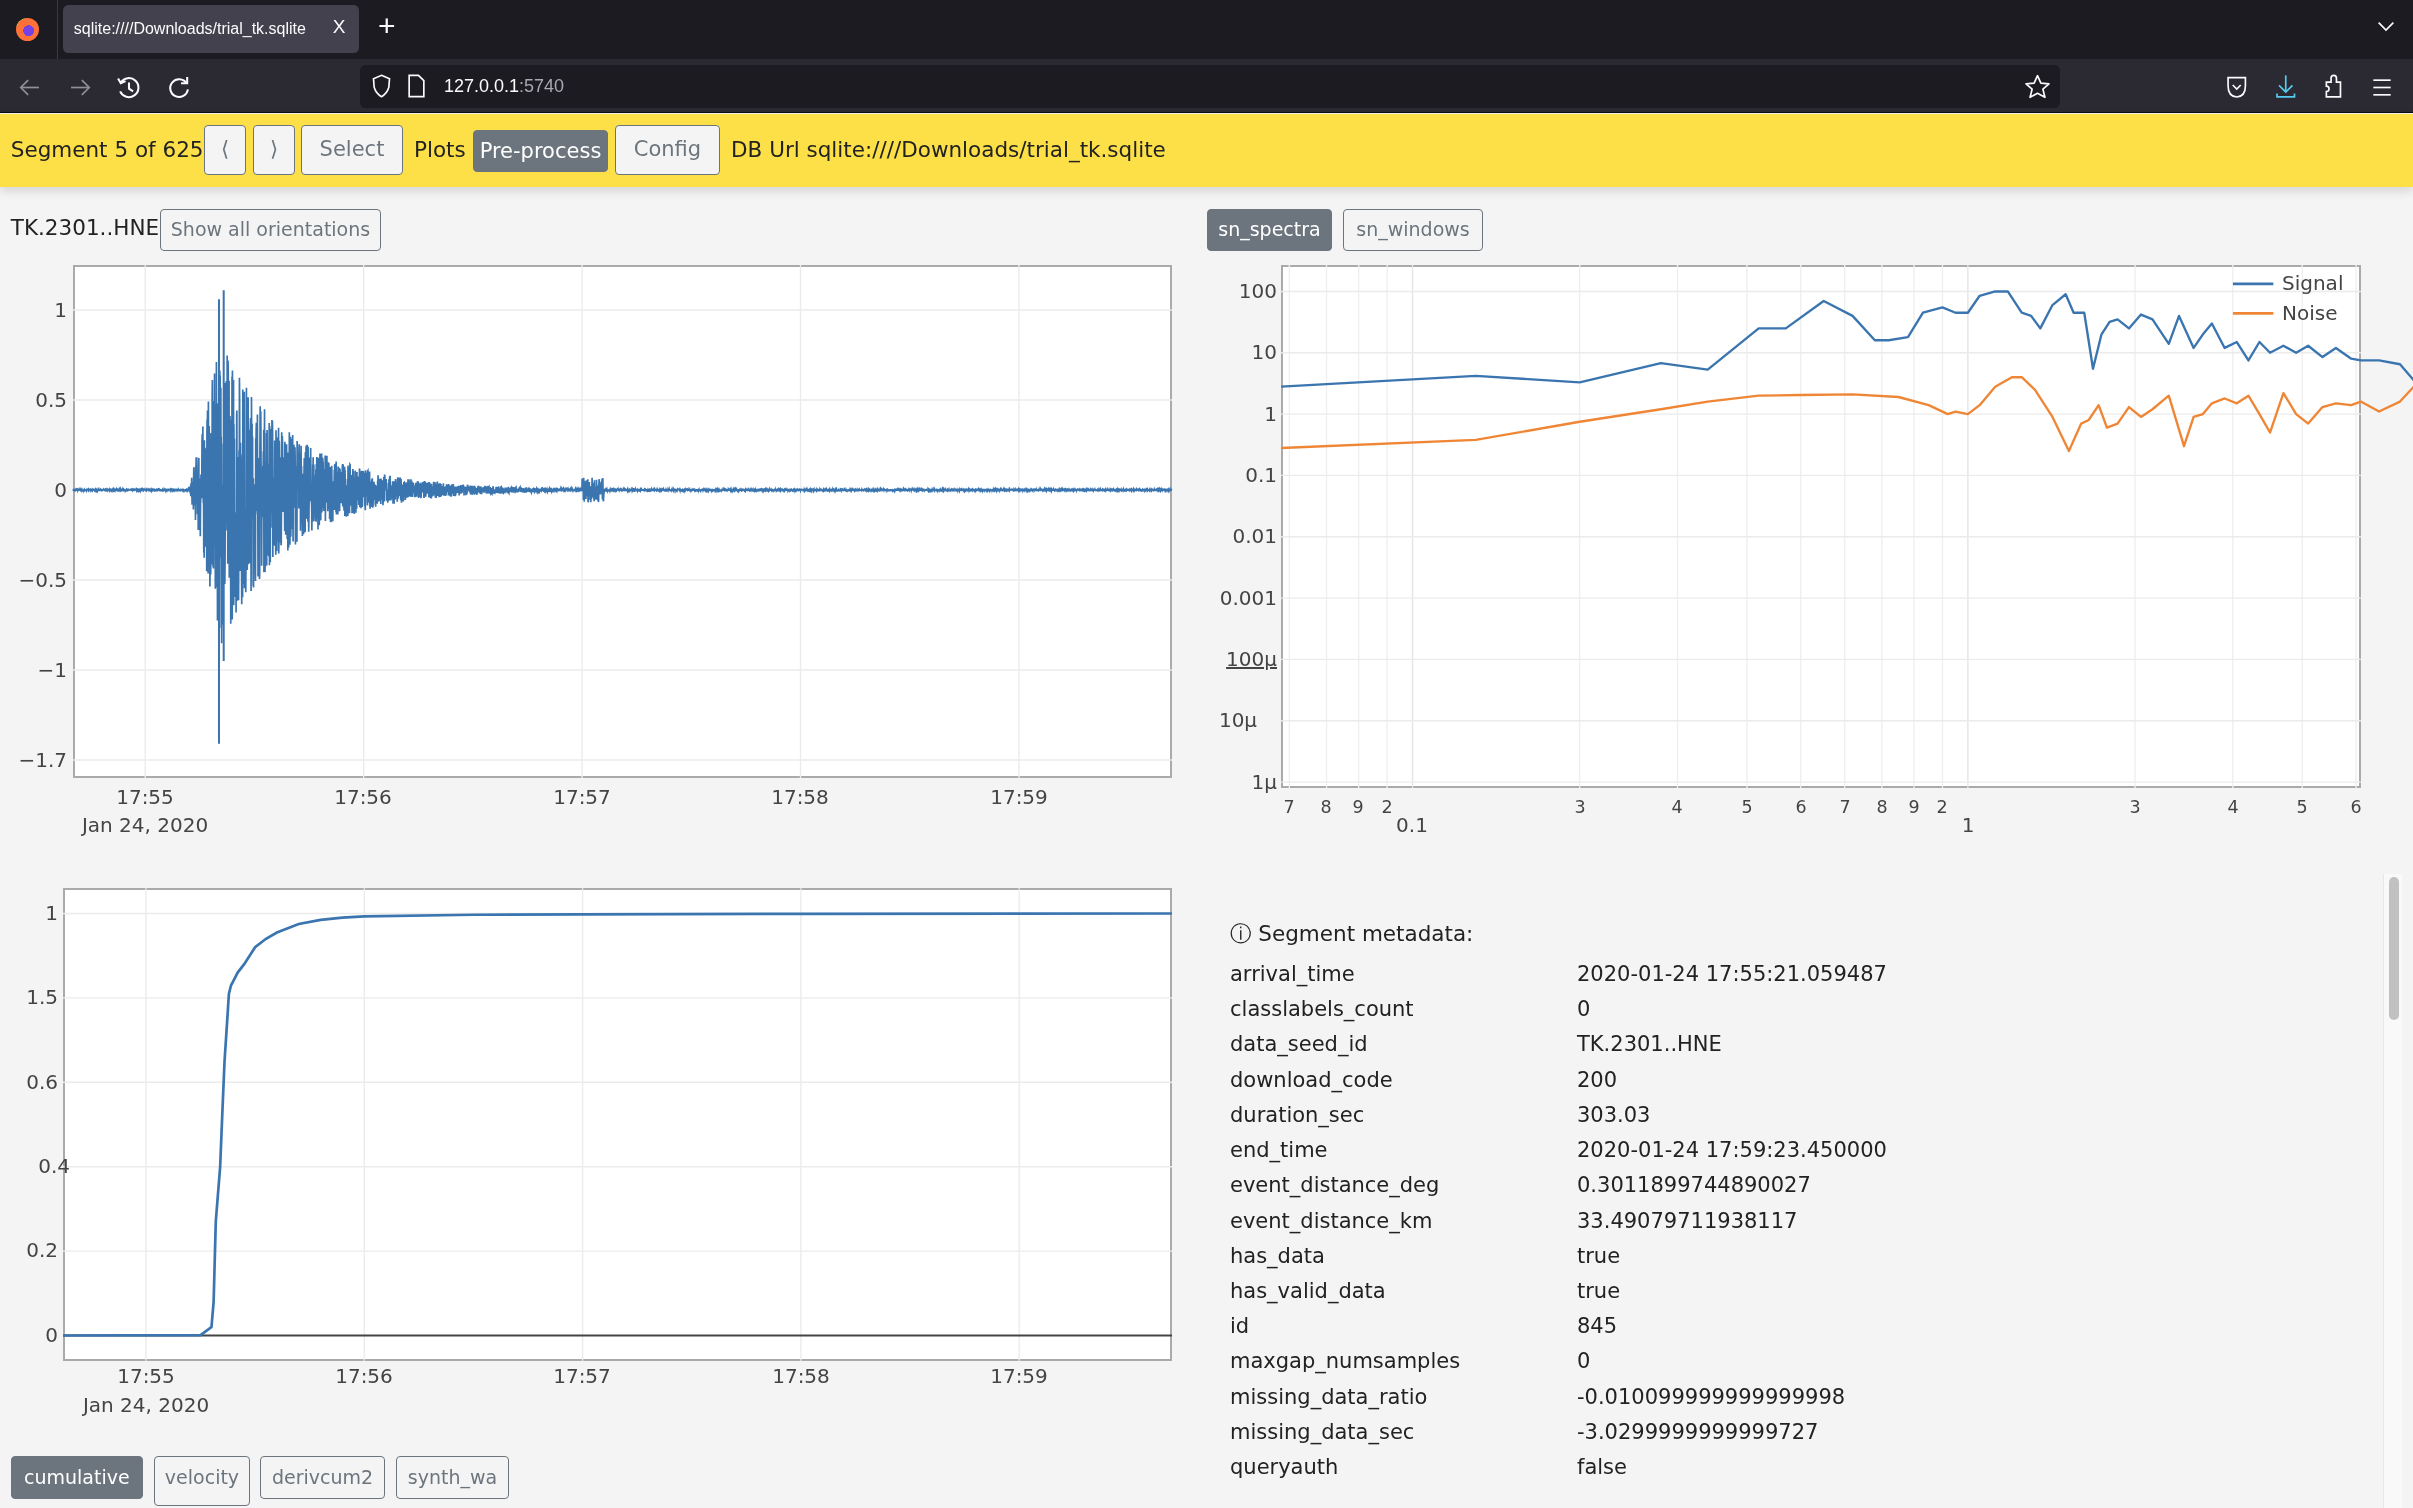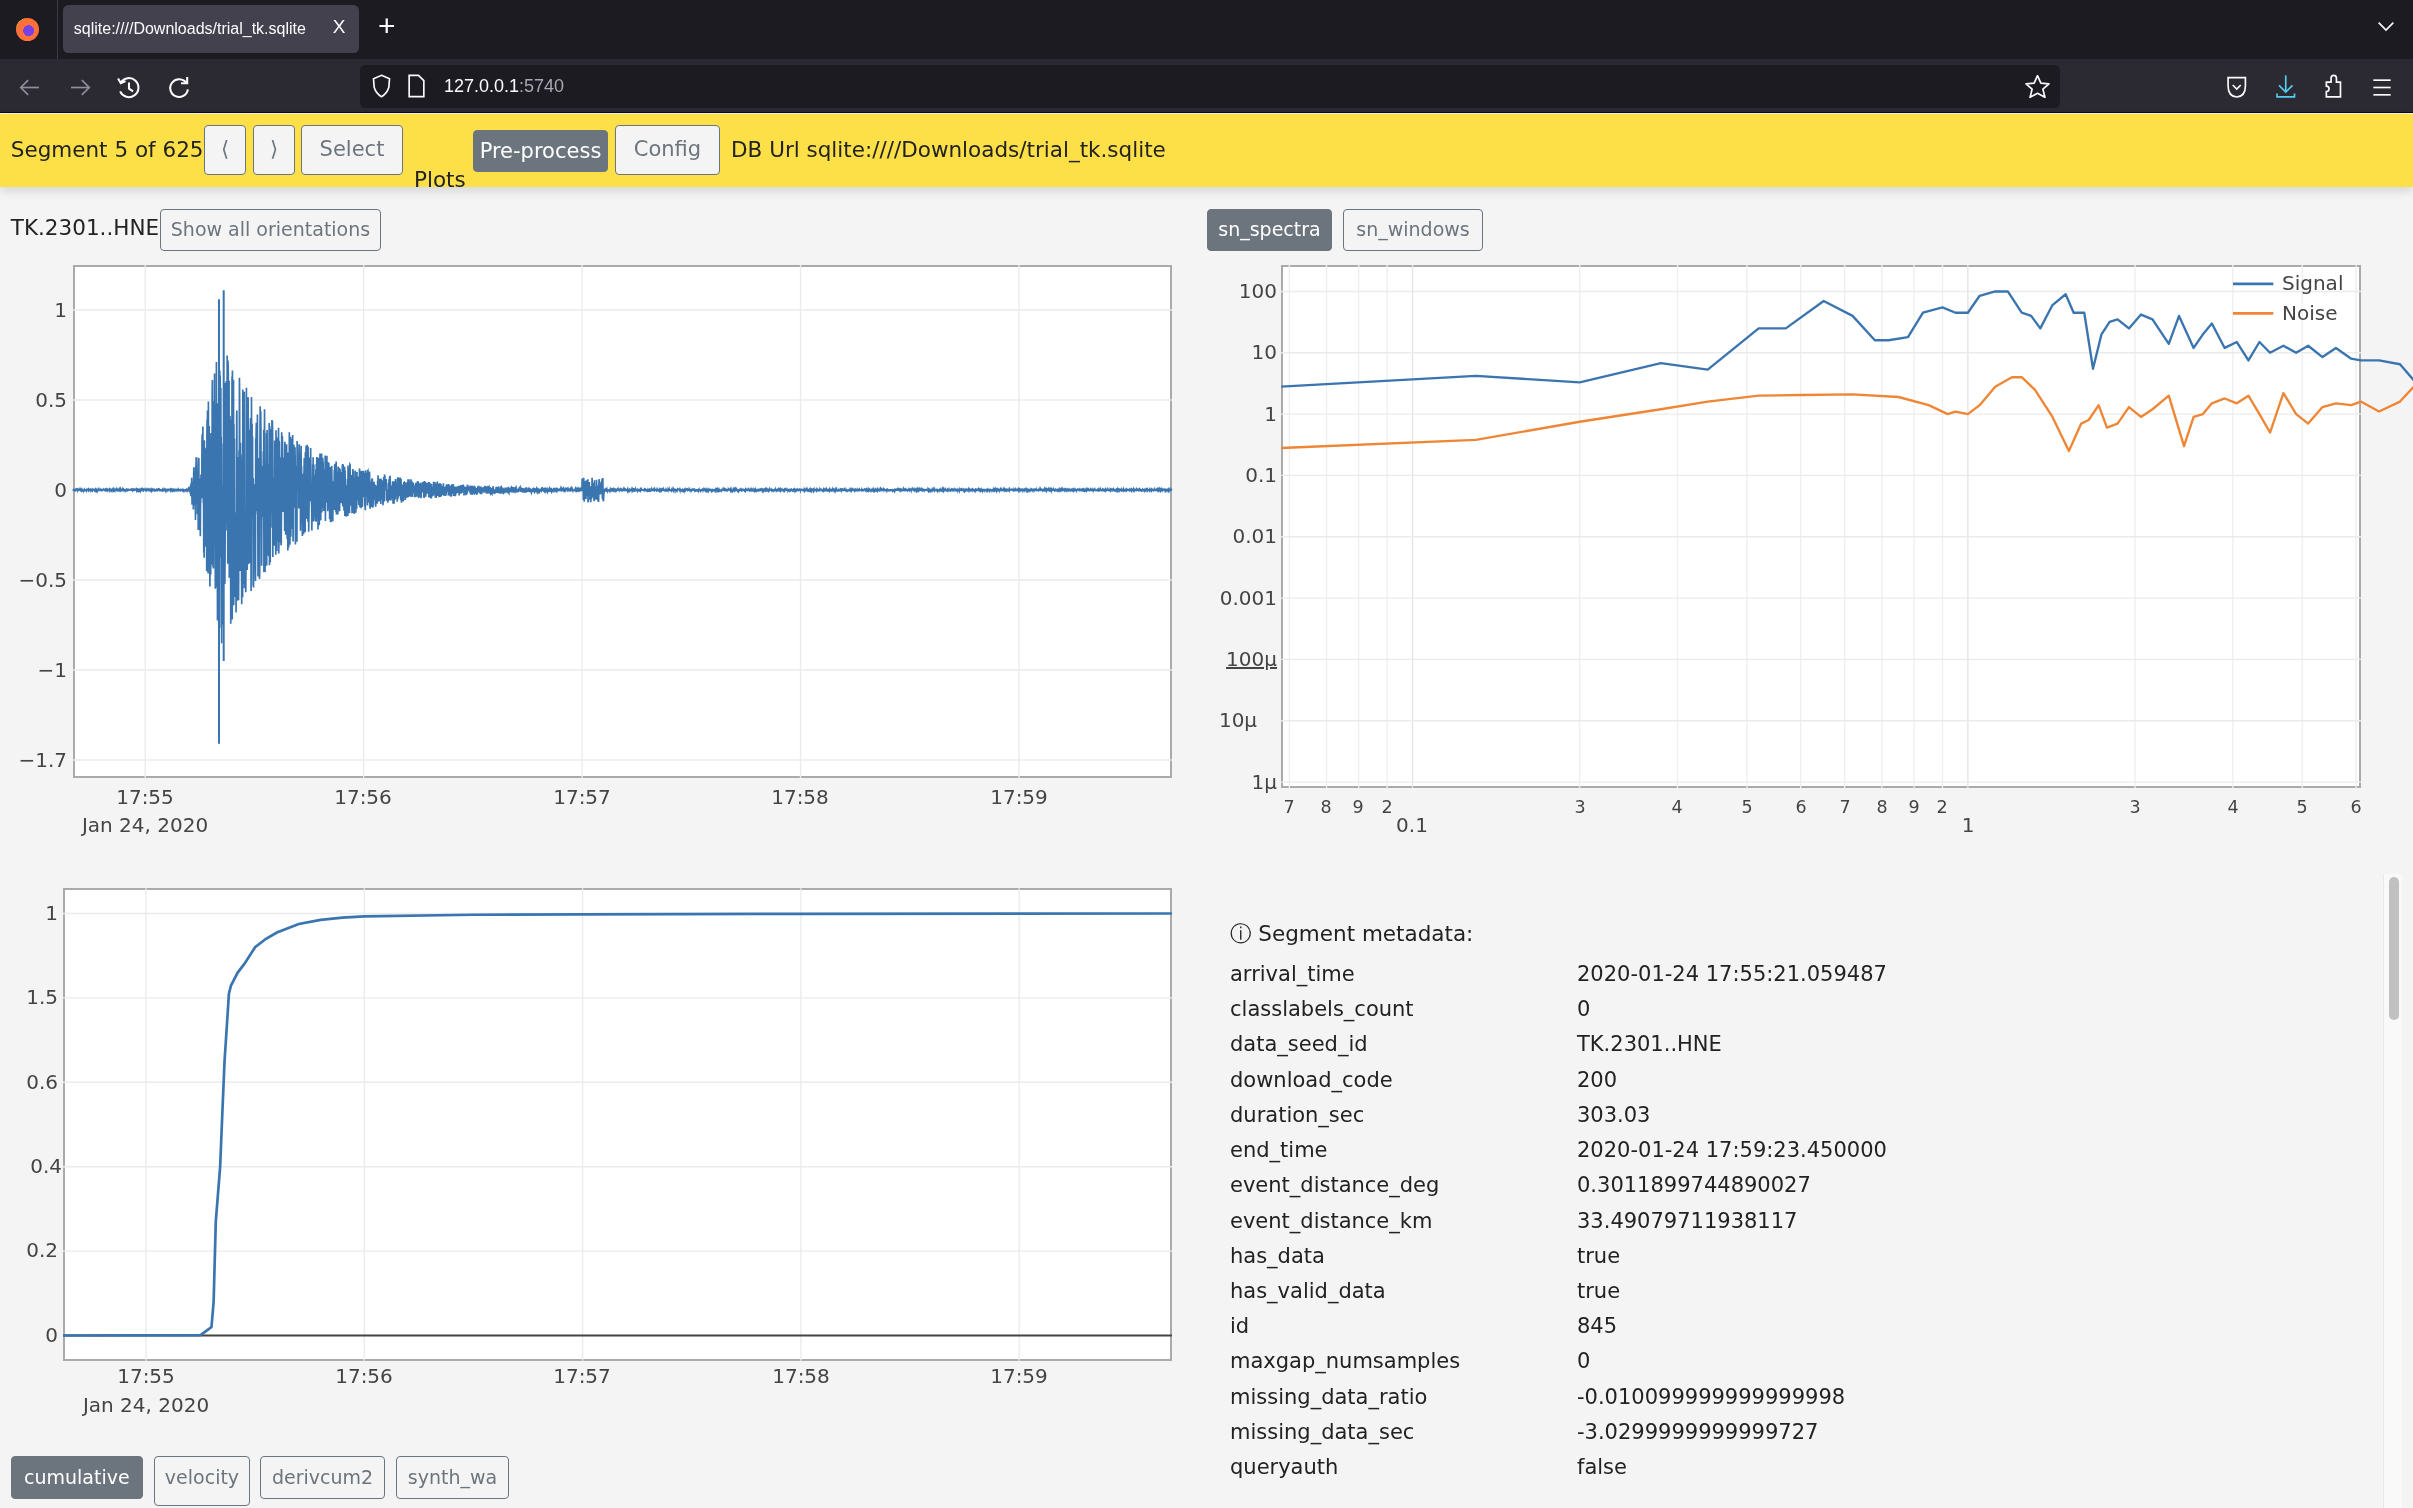--- a/index.html
+++ b/index.html
@@ -107,21 +107,21 @@
   <line x1="2" y1="3" x2="28" y2="3" stroke="#fbfbfe" stroke-width="2.5"></line>
     <line x1="2" y1="14" x2="28" y2="14" stroke="#fbfbfe" stroke-width="2.5"></line>
     <line x1="2" y1="25" x2="28" y2="25" stroke="#fbfbfe" stroke-width="2.5"></line>
 </svg>
 
 <div class="appbar">
   <span class="lbl" style="left:10.8px;">Segment 5 of 625</span>
   <div class="btn" style="left:204px;top:10.8px;width:42px;height:50px;line-height:47px;">⟨</div>
   <div class="btn" style="left:253px;top:10.8px;width:42px;height:50px;line-height:47px;">⟩</div>
   <div class="btn" style="left:301px;top:10.8px;width:102px;height:50px;line-height:47px;">Select</div>
-  <span class="lbl" style="left:414px;margin-top:30px;">Plots</span>
+  <span class="lbl" style="left:414px;">Plots</span>
   <div class="btn active" style="left:473px;top:16px;width:135px;height:42px;line-height:40px;">Pre-process</div>
   <div class="btn" style="left:615px;top:10.8px;width:105px;height:50px;line-height:47px;">Config</div>
   <span class="lbl" style="left:731px;">DB Url sqlite:////Downloads/trial_tk.sqlite</span>
 </div>
 
 <span class="lbl" style="position:absolute;left:10.8px;top:215px;font-size:21.5px;color:#222;">TK.2301..HNE</span>
 <div class="btn sm" style="left:160px;top:209px;width:221px;height:42px;line-height:39px;">Show all orientations</div>
 
 <div class="plot-box" style="left:73px;top:265px;width:1099px;height:513px;"></div>
 <svg id="wave-svg" style="left:73px;top:265px;" width="1099" height="513" viewBox="0 0 1632 762">
@@ -172,21 +172,21 @@
   </svg>
 <div id="cum-axes">
     <div class="tick c" style="left: 146px; top: 1364px;">17:55</div>
     <div class="tick c" style="left: 364px; top: 1364px;">17:56</div>
     <div class="tick c" style="left: 582px; top: 1364px;">17:57</div>
     <div class="tick c" style="left: 801px; top: 1364px;">17:58</div>
     <div class="tick c" style="left: 1019px; top: 1364px;">17:59</div>
     <div class="tick r" style="left: 0px; top: 901px; width: 58px;">1</div>
     <div class="tick r" style="left: 0px; top: 985px; width: 58px;">1.5</div>
     <div class="tick r" style="left: 0px; top: 1070px; width: 58px;">0.6</div>
-    <div class="tick r" style="left: 4px; top: 1154px; width: 58px;">0.4</div>
+    <div class="tick r" style="left: 12px; top: 1154px; width: 58px;">0.4</div>
     <div class="tick r" style="left: 0px; top: 1238px; width: 58px;">0.2</div>
     <div class="tick r" style="left: 0px; top: 1323px; width: 58px;">0</div>
     <div class="tick c" style="left: 146px; top: 1393px;">Jan 24, 2020</div>
   </div>
 
 <div id="bottom-buttons">
     <div class="btn sm active" style="left: 10.8px; top: 1456px; width: 132px; height: 43px; line-height: 40px;">cumulative</div>
     <div class="btn sm" style="left: 154px; top: 1456px; width: 96px; height: 50px; line-height: 40px;">velocity</div>
     <div class="btn sm" style="left: 260px; top: 1456px; width: 125px; height: 43px; line-height: 40px;">derivcum2</div>
     <div class="btn sm" style="left: 396px; top: 1456px; width: 113px; height: 43px; line-height: 40px;">synth_wa</div>

